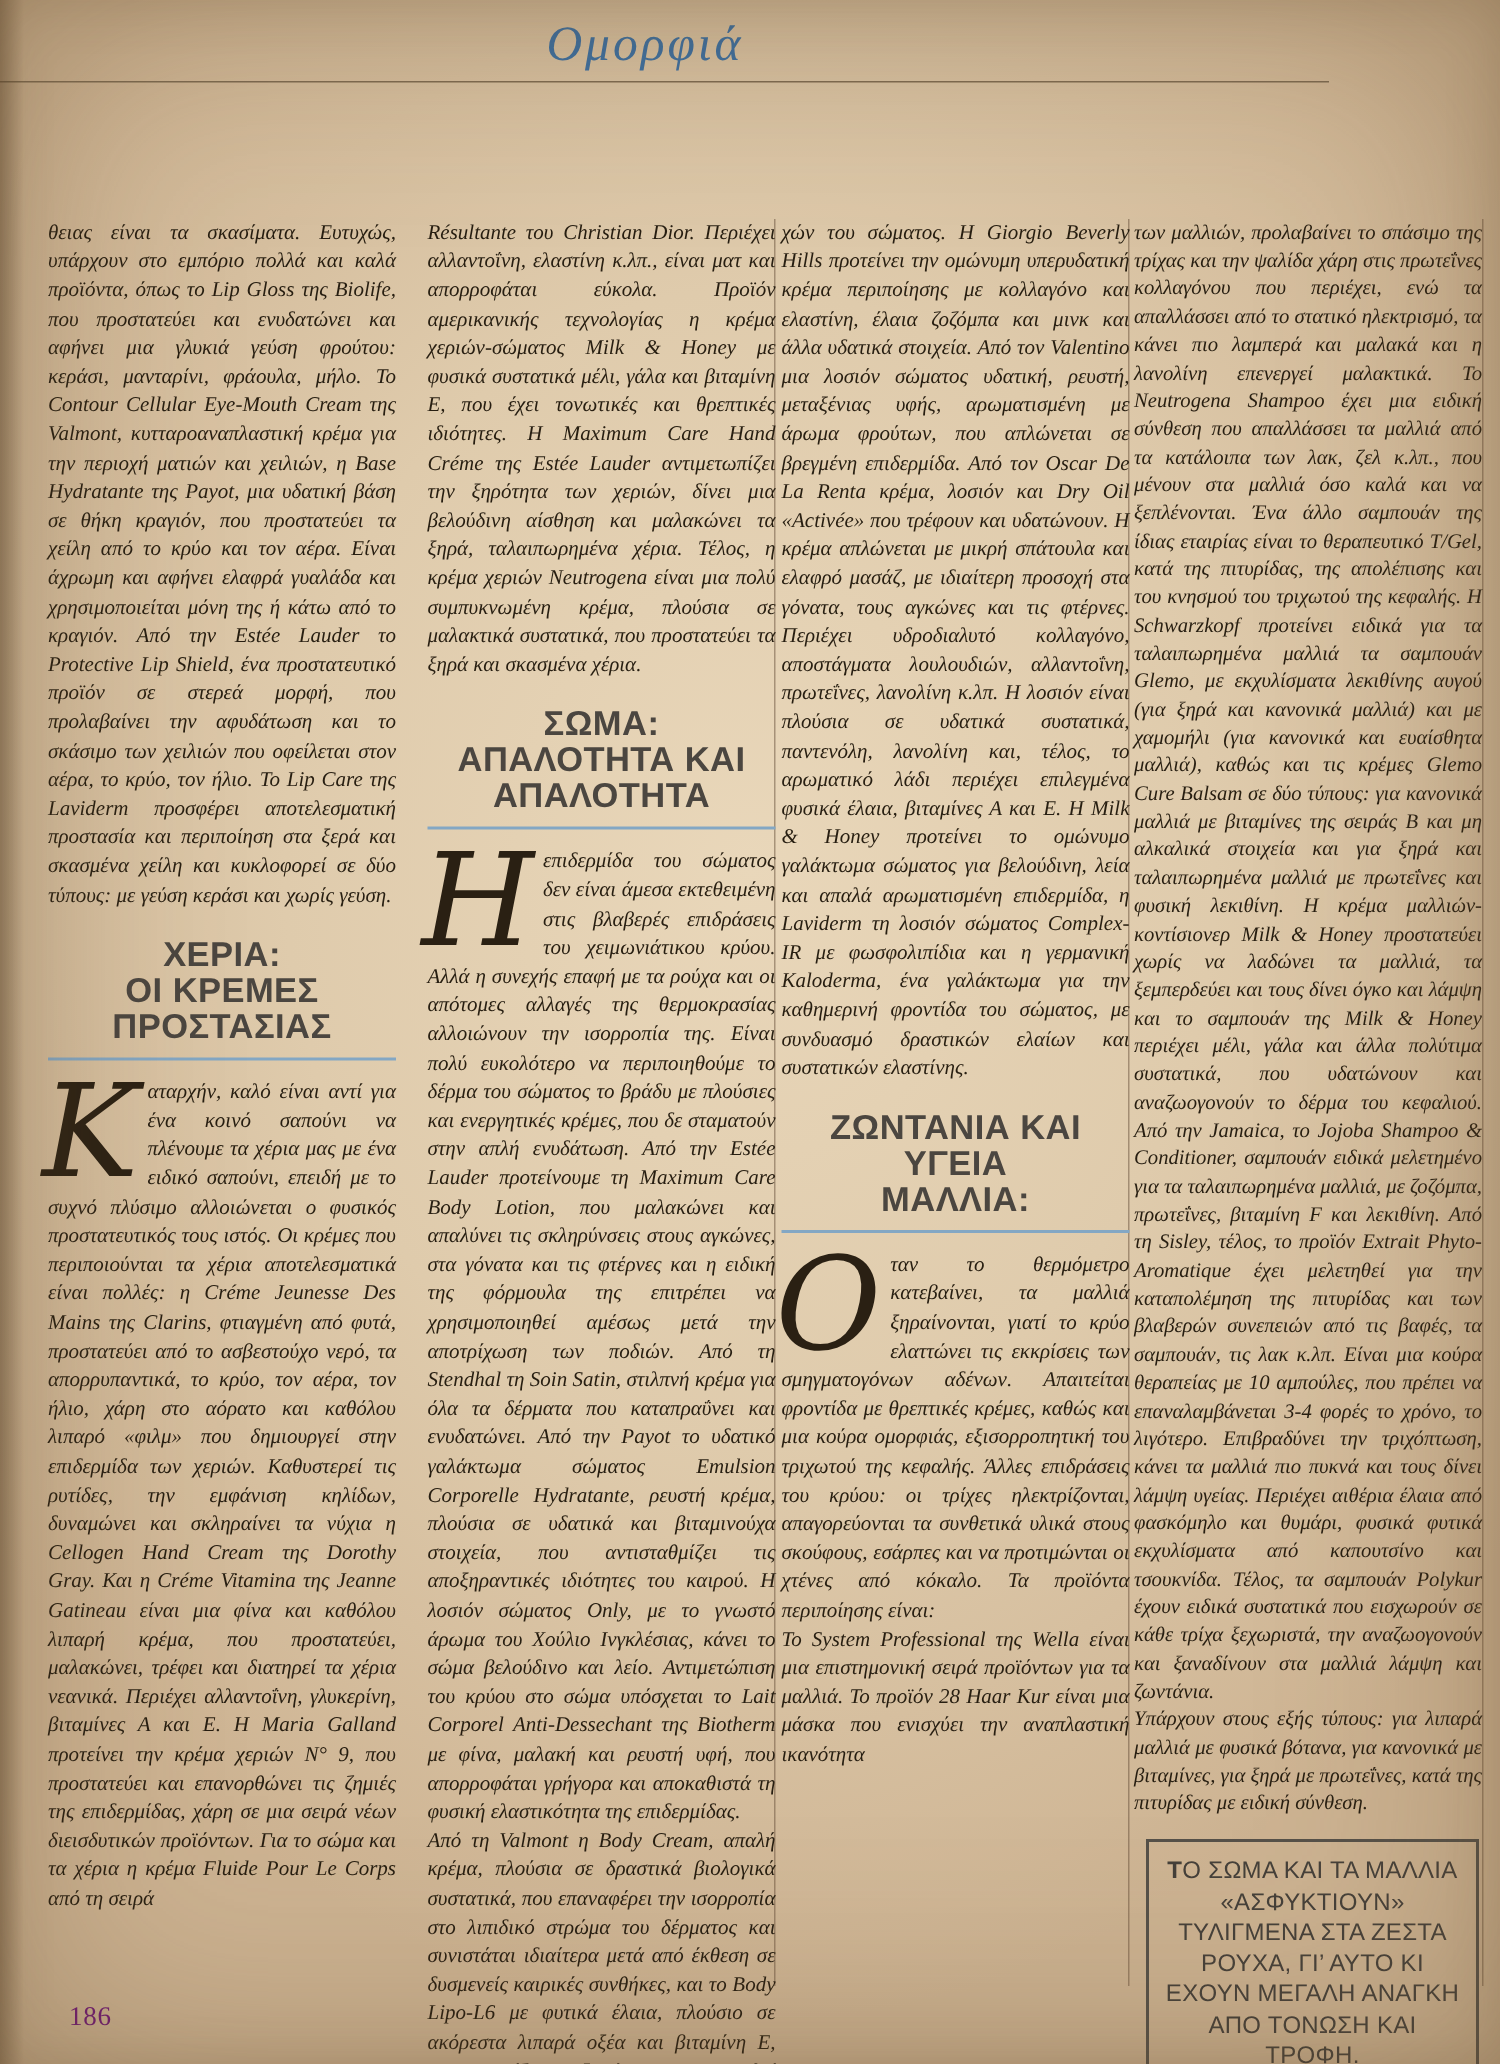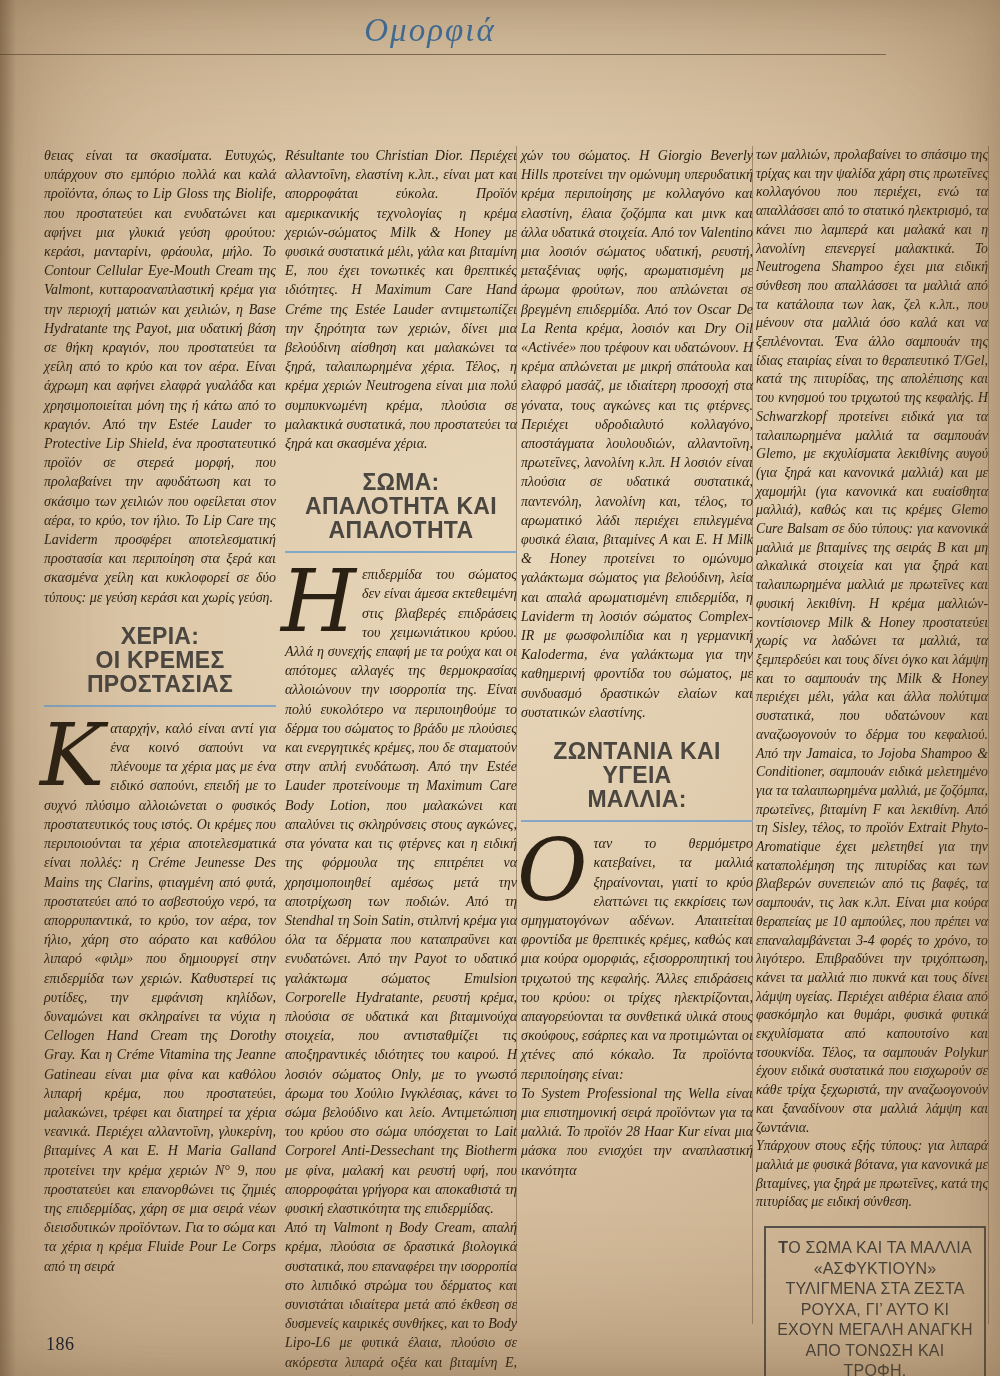--- a/index.html
+++ b/index.html
@@ -22,21 +22,21 @@
   }
   .header-rule{
     position:absolute;top:54px;left:0;width:886px;height:1px;background:#7d6a51;
   }
   .col{
     position:absolute;top:146px;width:232px;
     font-style:italic;font-size:14px;line-height:19.2px;color:#271e11;
     text-align:justify;
   }
   .col p{margin:0;}
-  .col--1{left:44px;}
+  .col--1{left:32px;}
   .col--2{left:285px;}
   .col--3{left:521px;}
   .col--4{left:756px;font-size:13.8px;line-height:18.7px;}
   .vrule{
     position:absolute;top:146px;width:1px;height:1178px;
     background:rgba(96,74,52,.48);
   }
   .vrule--a{left:516px;}
   .vrule--b{left:752px;}
   .vrule--c{left:988px;}
@@ -55,21 +55,21 @@
   .callout{
     box-sizing:border-box;margin:14px 0 0 8px;width:222px;
     border:2px solid #565149;padding:10px 7px;
     font-style:normal;font-family:"Liberation Sans",sans-serif;
     font-size:16px;line-height:20.5px;color:#45403a;
     text-align:center;letter-spacing:.2px;
   }
   .callout::first-letter{font-weight:bold;}
   .page-number{
     position:absolute;left:46px;top:1334px;
-    font-size:18px;color:#0f172a;letter-spacing:.5px;
+    font-size:18px;color:#701a75;letter-spacing:.5px;
   }
 </style>
 </head>
 <body>
 
 <div class="section-title">Ομορφιά</div>
 <div class="header-rule"></div>
 
 <div class="vrule vrule--a"></div>
 <div class="vrule vrule--b"></div>

